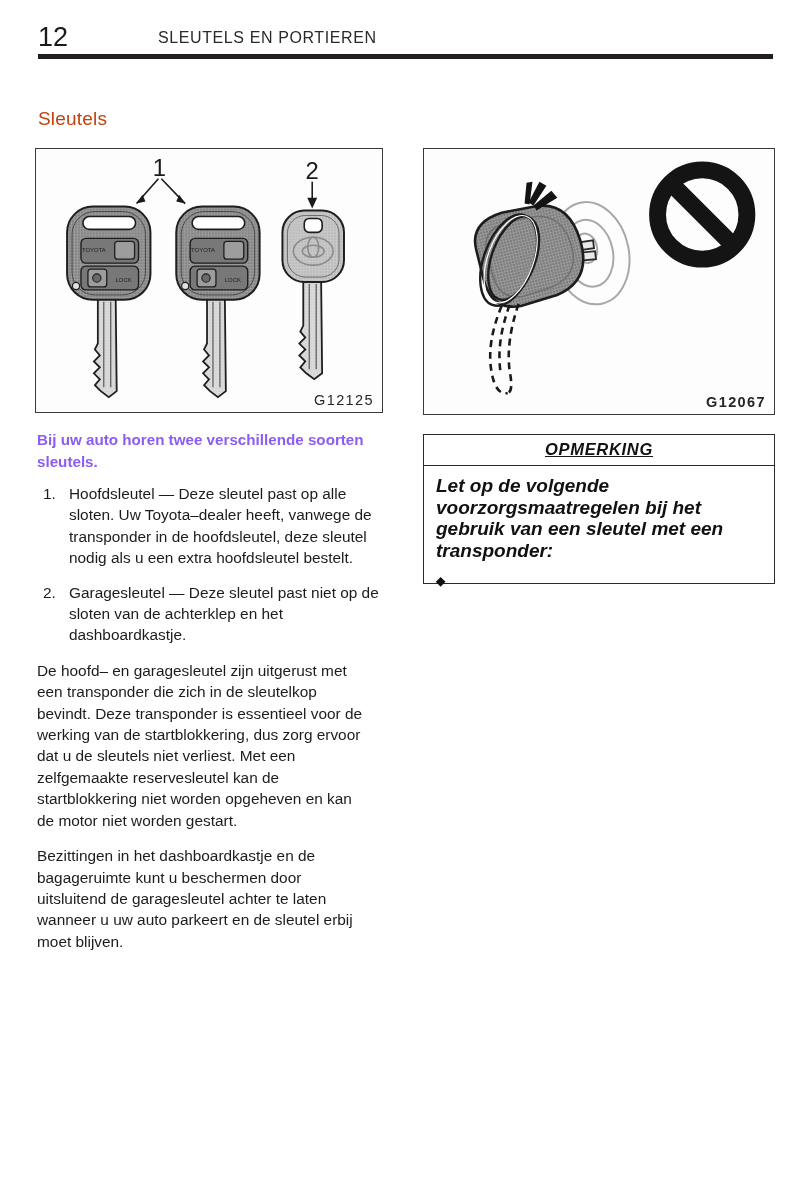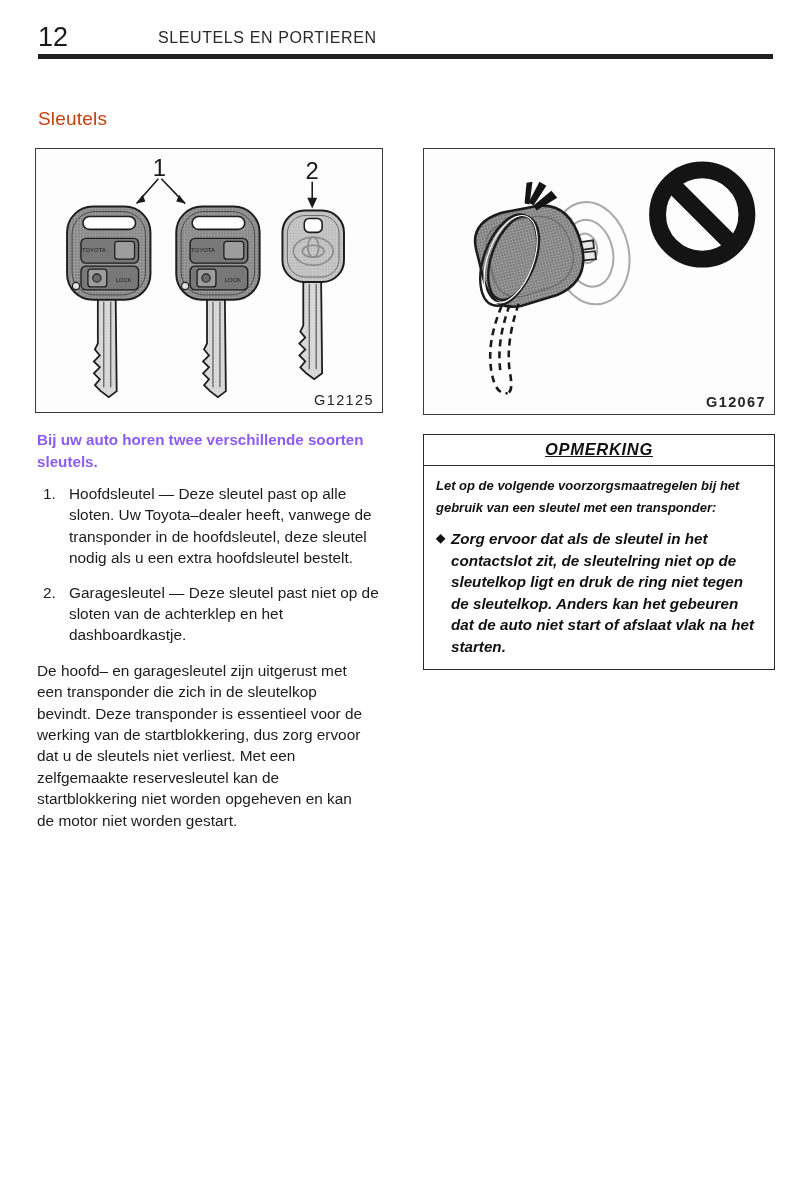--- a/index.html
+++ b/index.html
@@ -161,21 +161,21 @@
     font-size: 16.5px;
     font-weight: bold;
     font-style: italic;
     letter-spacing: 0.7px;
     color: #111;
   }
   #note-body {
     padding: 9px 11px 12px 12px;
   }
   #note-lead {
-    font-size: 13px;
+    font-size: 19px;
     font-weight: bold;
     font-style: italic;
     line-height: 21.5px;
     margin: 0 0 10px 0;
     color: #111;
   }
   ul.note-bullets {
     margin: 0;
     padding: 0;
     list-style: none;
@@ -305,20 +305,21 @@
       <span class="li-marker">1.</span>
       <span>Hoofdsleutel — Deze sleutel past op alle sloten. Uw Toyota–dealer heeft, vanwege de transponder in de hoofdsleutel, deze sleutel nodig als u een extra hoofdsleutel bestelt.</span>
     </li>
     <li>
       <span class="li-marker">2.</span>
       <span>Garagesleutel — Deze sleutel past niet op de sloten van de achterklep en het dashboardkastje.</span>
     </li>
   </ol>
 
   <p class="body-para">De hoofd– en garagesleutel zijn uitgerust met een transponder die zich in de sleutelkop bevindt. Deze transponder is essentieel voor de werking van de startblokkering, dus zorg ervoor dat u de sleutels niet verliest. Met een zelfgemaakte reservesleutel kan de startblokkering niet worden opgeheven en kan de motor niet worden gestart.</p>
+  <p class="body-para">Bezittingen in het dashboardkastje en de bagageruimte kunt u beschermen door uitsluitend de garagesleutel achter te laten wanneer u uw auto parkeert en de sleutel erbij moet blijven.</p>
 </div>
 
 <div id="right-column">
 
   <div class="figure-box" id="figure-ignition">
     <svg class="figure-svg" viewBox="0 0 352 267">
       <defs>
         <pattern id="dots2" width="3" height="3" patternUnits="userSpaceOnUse">
           <rect width="3" height="3" fill="#b0b0b0"></rect>
           <circle cx="1" cy="1" r="0.8" fill="#848484"></circle>
@@ -381,18 +382,17 @@
 
   <div id="note-box">
     <div id="note-title-bar">
       <span id="note-title">OPMERKING</span>
     </div>
     <div id="note-body">
       <p id="note-lead">Let op de volgende voorzorgsmaatregelen bij het gebruik van een sleutel met een transponder:</p>
       <ul class="note-bullets">
         <li>
           <span class="bullet-glyph">◆</span>
-          <span>Zorg ervoor dat als de sleutel in het contactslot zit, de sleutelring niet op de sleutelkop ligt en druk de ring niet tegen de sleutelkop. Anders kan het gebeuren dat de auto niet start of afslaat vlak na het starten.</span>
         </li>
       </ul>
     </div>
   </div>
 </div>
 
 </body></html>

